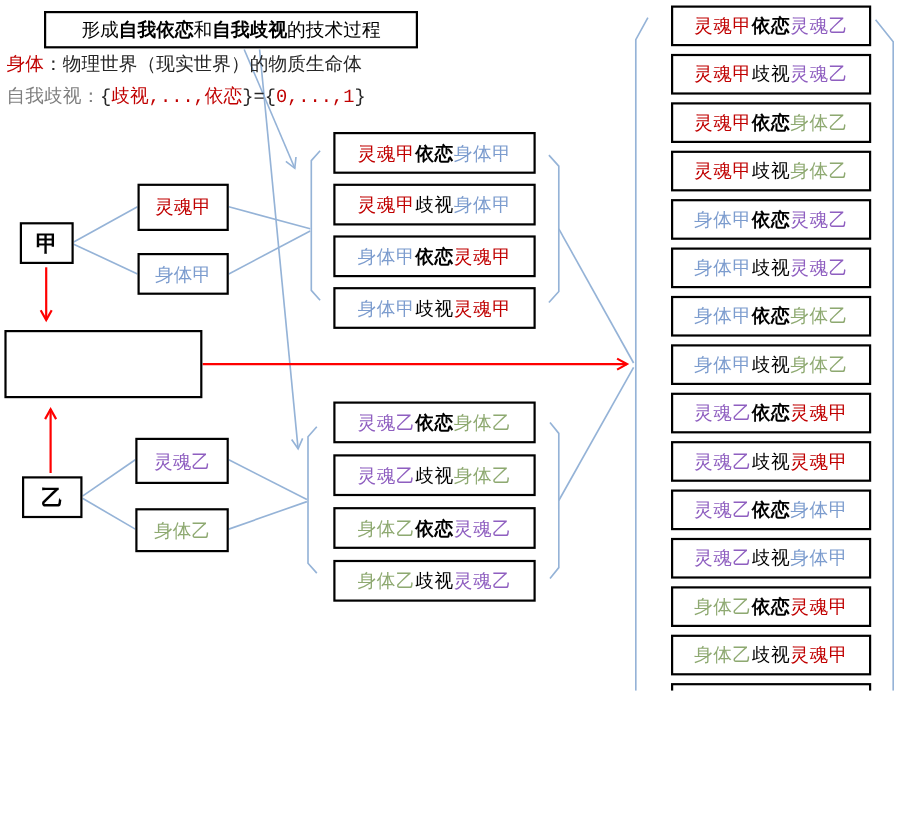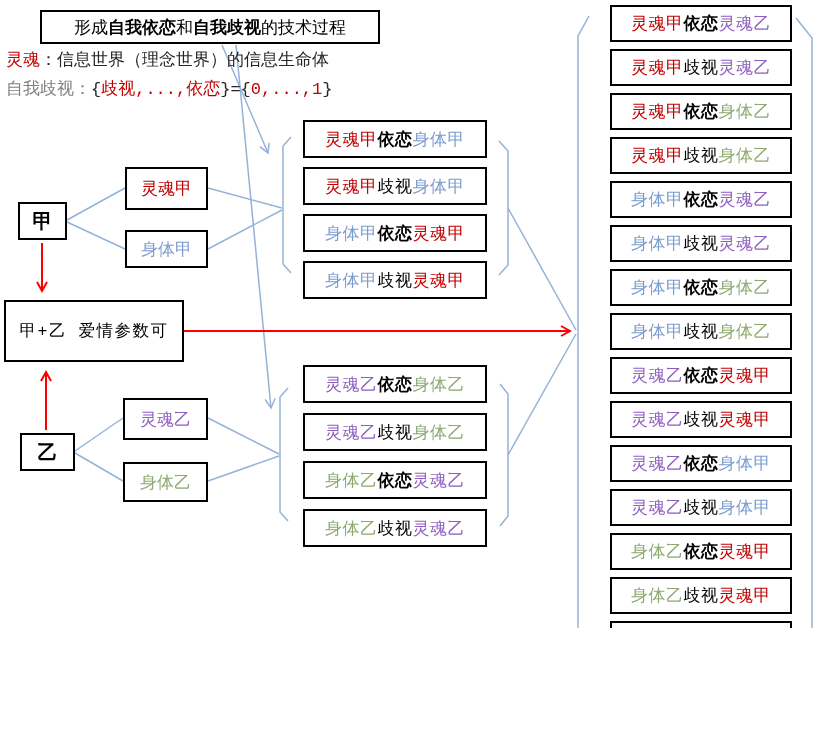--- a/index.html
+++ b/index.html
@@ -82,36 +82,35 @@
       <line x1="46" y1="430" x2="46" y2="372" marker-end="url(#arrR)"></line>
       <line x1="184" y1="331" x2="570" y2="331" marker-end="url(#arrR)"></line>
     </g>
   </svg>
 
   <div class="box" id="title-box">
     <span><span>形成</span><span class="b">自我依恋</span><span>和</span><span class="b">自我歧视</span><span>的技术过程</span></span>
   </div>
 
   <div class="abs" id="defs">
-    <div><span class="red">灵魂</span><span>：信息世界（理念世界）的信息生命体</span></div>
+    <div><span class="red">身体</span><span>：物理世界（现实世界）的物质生命体</span></div>
     <div><span class="gray">自我歧视：</span><span>{</span><span class="red">歧视,...,依恋</span><span>}={</span><span class="red">0,...,1</span><span>}</span></div>
   </div>
 
   <div class="box" id="jia-box">
       <span>甲</span>
     </div>
   <div class="box" id="soul-jia">
       <span>灵魂甲</span>
     </div>
   <div class="box" id="body-jia">
       <span>身体甲</span>
     </div>
 
   <div class="box" id="param-box">
-    <div>甲+乙 爱情参数可</div>
   </div>
 
   <div class="box" id="yi-box">
       <span>乙</span>
     </div>
   <div class="box" id="soul-yi">
       <span>灵魂乙</span>
     </div>
   <div class="box" id="body-yi">
       <span>身体乙</span>

